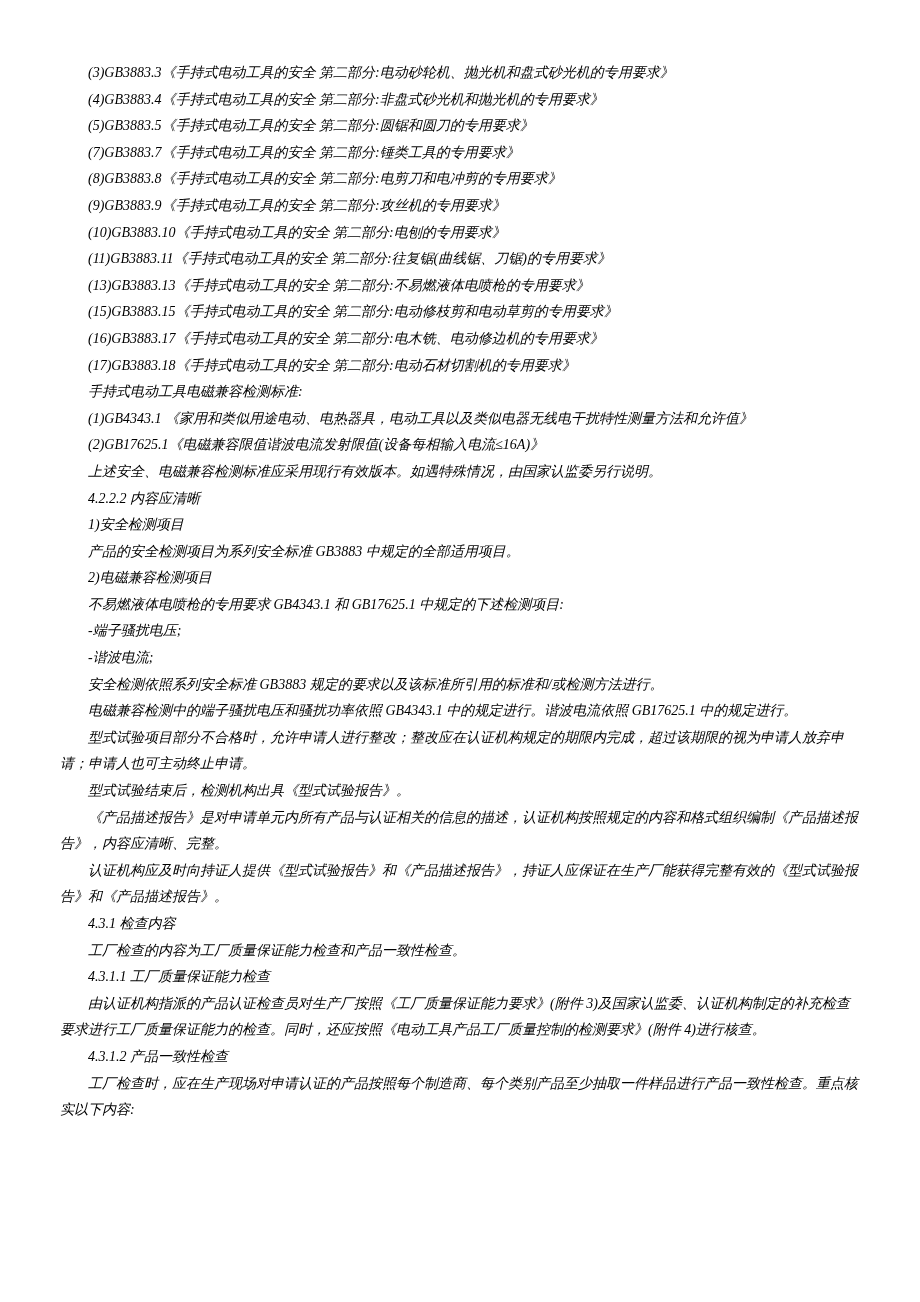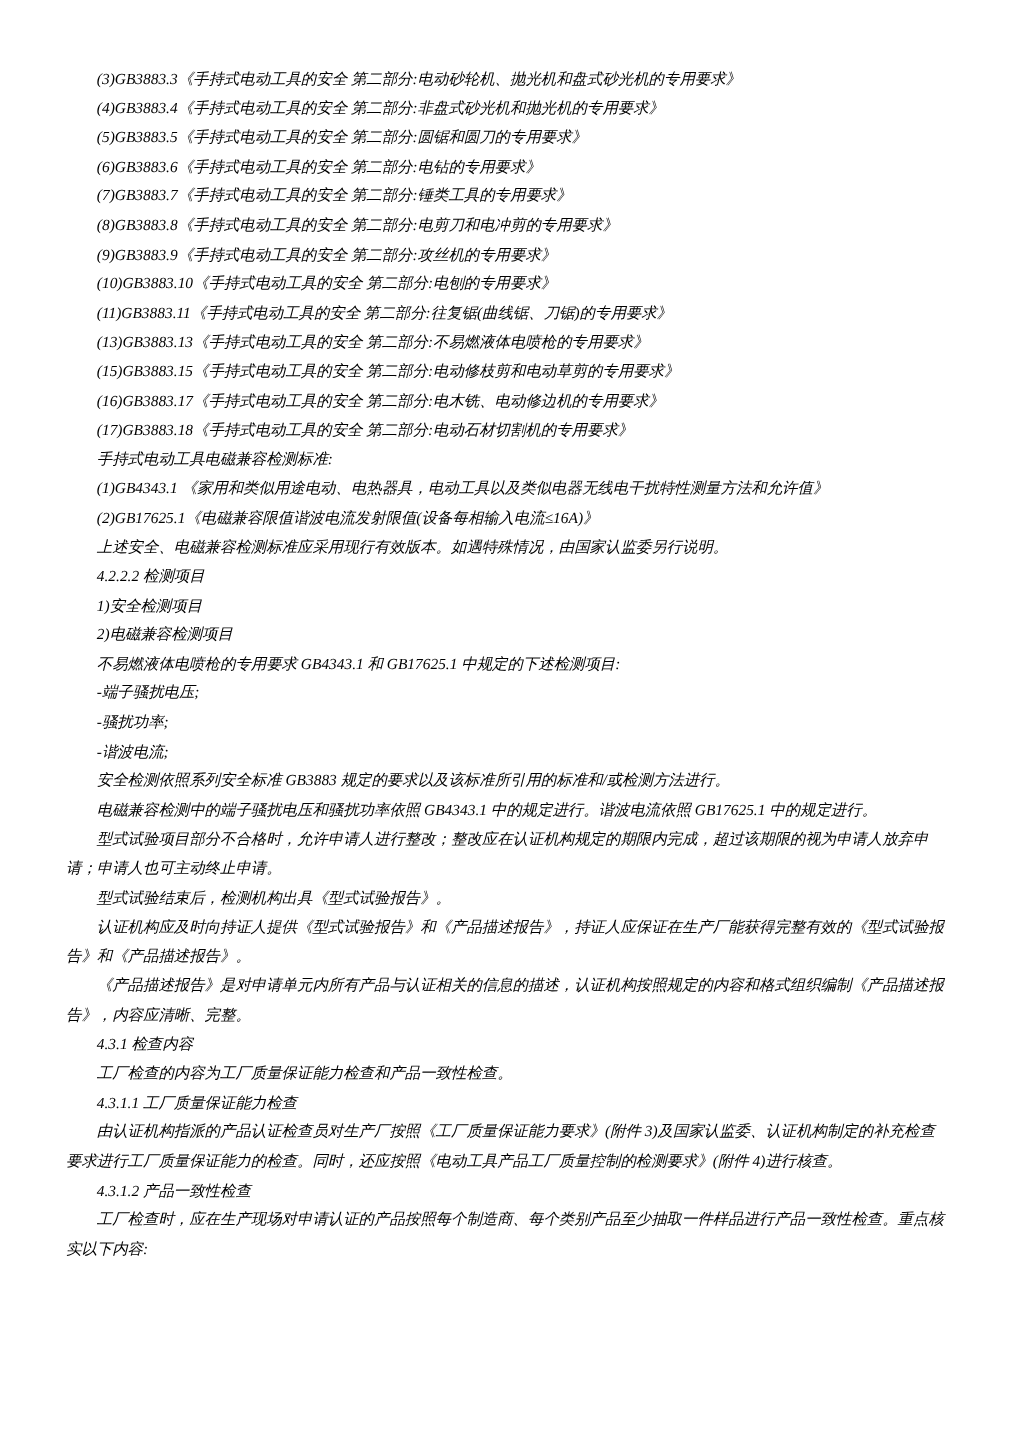--- a/index.html
+++ b/index.html
@@ -19,46 +19,45 @@
     font-style: italic;
   }
 </style>
 </head>
 <body>
 
 <div id="content">
     <p>(3)GB3883.3《手持式电动工具的安全 第二部分:电动砂轮机、抛光机和盘式砂光机的专用要求》</p>
     <p>(4)GB3883.4《手持式电动工具的安全 第二部分:非盘式砂光机和抛光机的专用要求》</p>
     <p>(5)GB3883.5《手持式电动工具的安全 第二部分:圆锯和圆刀的专用要求》</p>
-    <p>(6)GB3883.6《手持式电动工具的安全 第二部分:电钻的专用要求》</p>
     <p>(7)GB3883.7《手持式电动工具的安全 第二部分:锤类工具的专用要求》</p>
     <p>(8)GB3883.8《手持式电动工具的安全 第二部分:电剪刀和电冲剪的专用要求》</p>
     <p>(9)GB3883.9《手持式电动工具的安全 第二部分:攻丝机的专用要求》</p>
     <p>(10)GB3883.10《手持式电动工具的安全 第二部分:电刨的专用要求》</p>
     <p>(11)GB3883.11《手持式电动工具的安全 第二部分:往复锯(曲线锯、刀锯)的专用要求》</p>
     <p>(13)GB3883.13《手持式电动工具的安全 第二部分:不易燃液体电喷枪的专用要求》</p>
     <p>(15)GB3883.15《手持式电动工具的安全 第二部分:电动修枝剪和电动草剪的专用要求》</p>
     <p>(16)GB3883.17《手持式电动工具的安全 第二部分:电木铣、电动修边机的专用要求》</p>
     <p>(17)GB3883.18《手持式电动工具的安全 第二部分:电动石材切割机的专用要求》</p>
     <p>手持式电动工具电磁兼容检测标准:</p>
     <p>(1)GB4343.1 《家用和类似用途电动、电热器具，电动工具以及类似电器无线电干扰特性测量方法和允许值》</p>
     <p>(2)GB17625.1《电磁兼容限值谐波电流发射限值(设备每相输入电流≤16A)》</p>
     <p>上述安全、电磁兼容检测标准应采用现行有效版本。如遇特殊情况，由国家认监委另行说明。</p>
-    <p>4.2.2.2 检测项目</p>
+    <p>4.2.2.2 内容应清晰</p>
     <p>1)安全检测项目</p>
+    <p>产品的安全检测项目为系列安全标准 GB3883 中规定的全部适用项目。</p>
     <p>2)电磁兼容检测项目</p>
     <p>不易燃液体电喷枪的专用要求 GB4343.1 和 GB17625.1 中规定的下述检测项目:</p>
     <p>-端子骚扰电压;</p>
-    <p>-骚扰功率;</p>
     <p>-谐波电流;</p>
     <p>安全检测依照系列安全标准 GB3883 规定的要求以及该标准所引用的标准和/或检测方法进行。</p>
     <p>电磁兼容检测中的端子骚扰电压和骚扰功率依照 GB4343.1 中的规定进行。谐波电流依照 GB17625.1 中的规定进行。</p>
     <p>型式试验项目部分不合格时，允许申请人进行整改；整改应在认证机构规定的期限内完成，超过该期限的视为申请人放弃申请；申请人也可主动终止申请。</p>
     <p>型式试验结束后，检测机构出具《型式试验报告》。</p>
+    <p>《产品描述报告》是对申请单元内所有产品与认证相关的信息的描述，认证机构按照规定的内容和格式组织编制《产品描述报告》，内容应清晰、完整。</p>
     <p>认证机构应及时向持证人提供《型式试验报告》和《产品描述报告》，持证人应保证在生产厂能获得完整有效的《型式试验报告》和《产品描述报告》。</p>
-    <p>《产品描述报告》是对申请单元内所有产品与认证相关的信息的描述，认证机构按照规定的内容和格式组织编制《产品描述报告》，内容应清晰、完整。</p>
     <p>4.3.1 检查内容</p>
     <p>工厂检查的内容为工厂质量保证能力检查和产品一致性检查。</p>
     <p>4.3.1.1 工厂质量保证能力检查</p>
     <p>由认证机构指派的产品认证检查员对生产厂按照《工厂质量保证能力要求》(附件 3)及国家认监委、认证机构制定的补充检查要求进行工厂质量保证能力的检查。同时，还应按照《电动工具产品工厂质量控制的检测要求》(附件 4)进行核查。</p>
     <p>4.3.1.2 产品一致性检查</p>
     <p>工厂检查时，应在生产现场对申请认证的产品按照每个制造商、每个类别产品至少抽取一件样品进行产品一致性检查。重点核实以下内容:</p>
   </div>
 
 </body></html>

